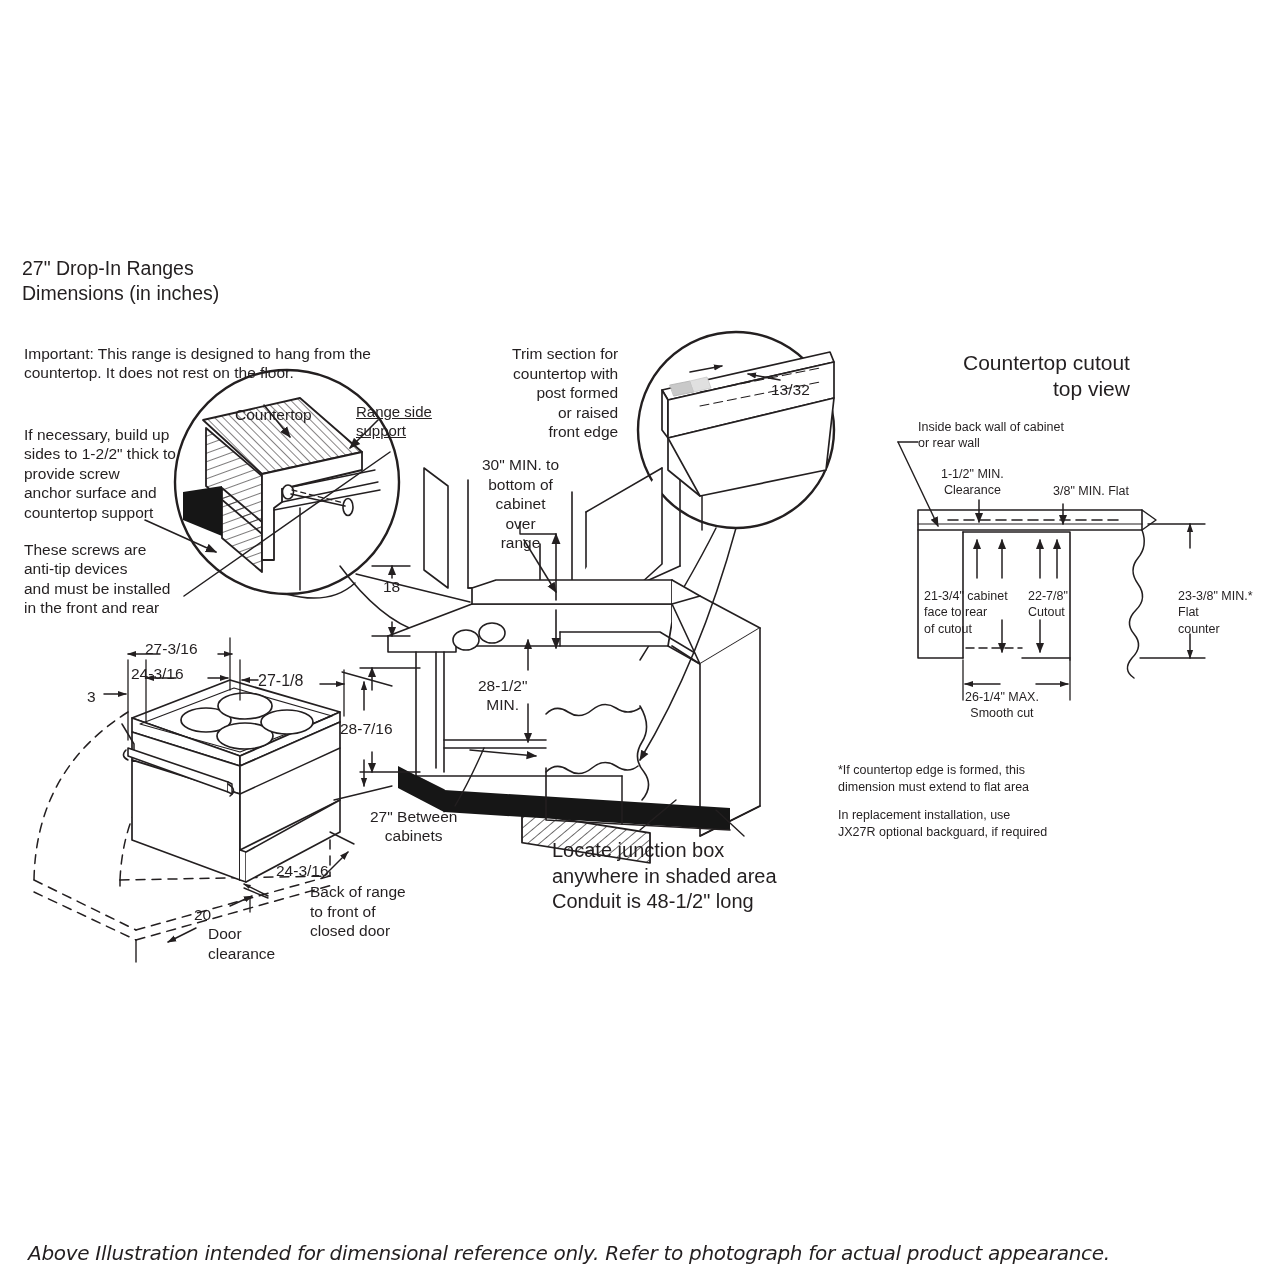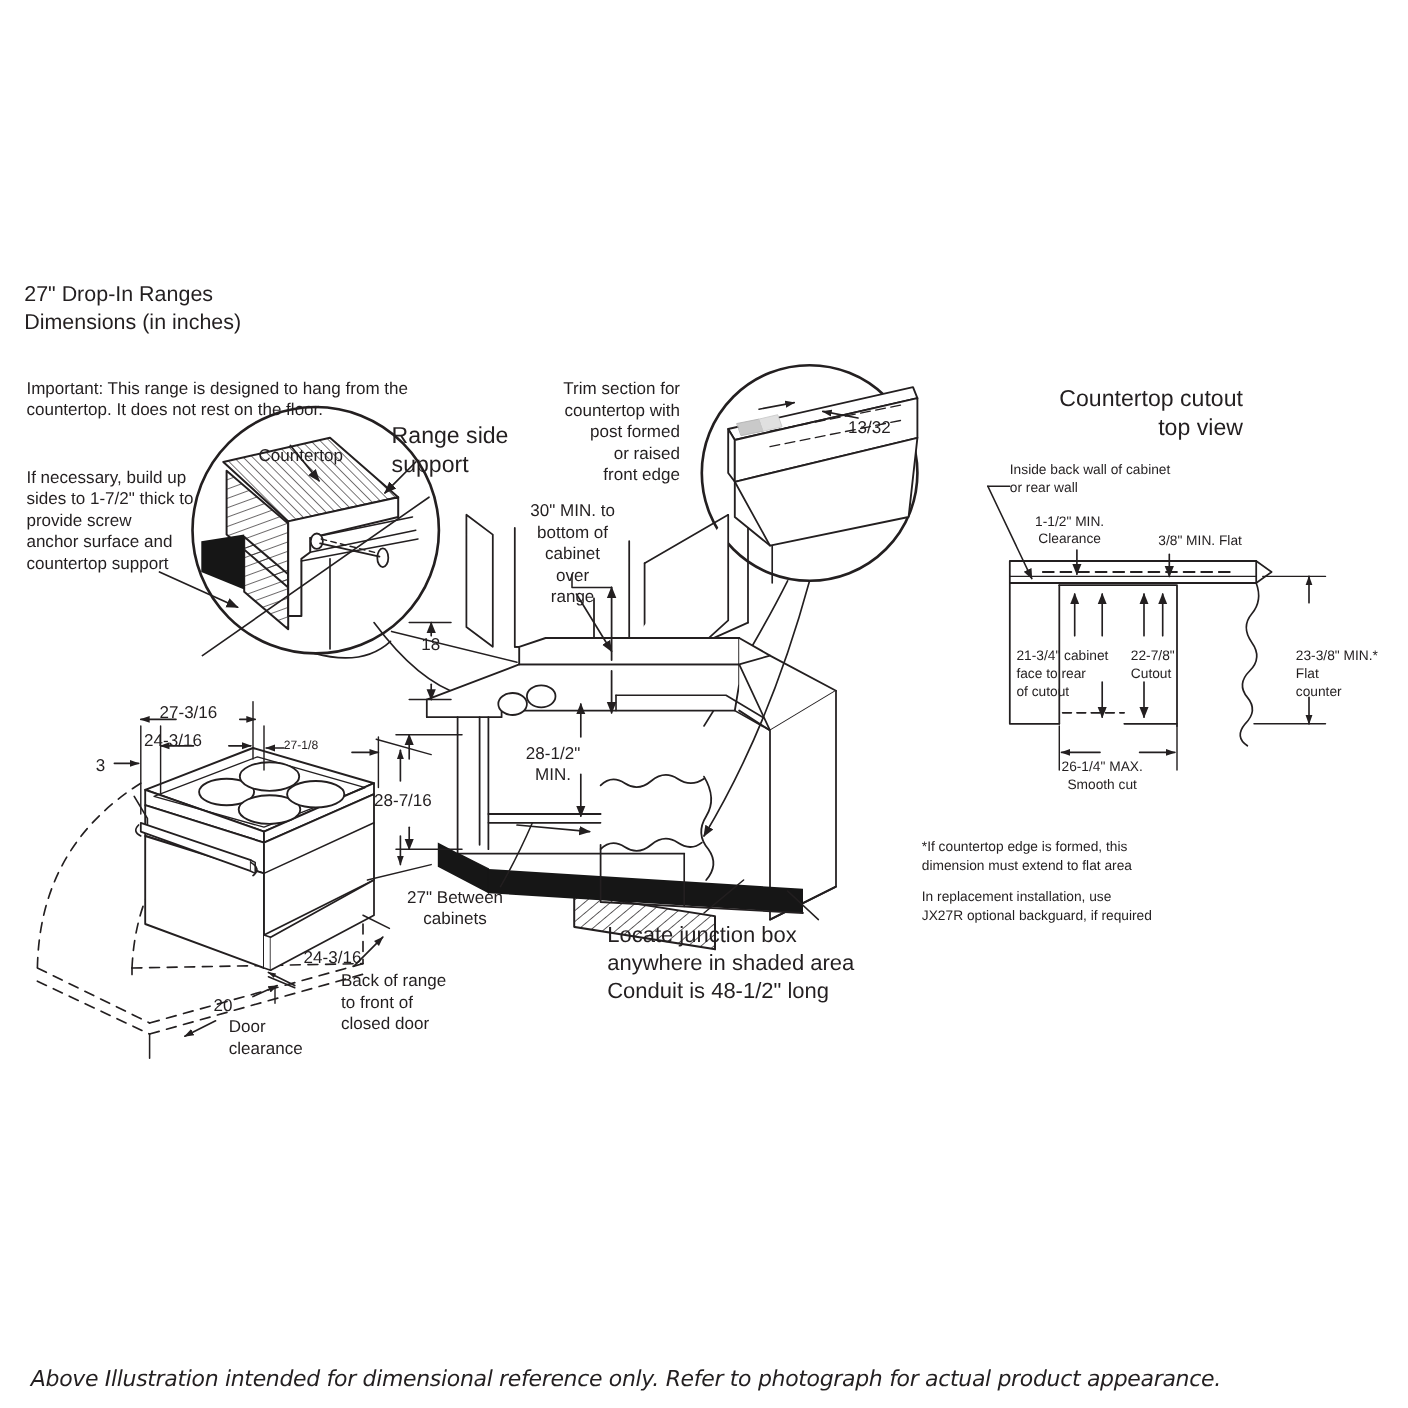--- a/index.html
+++ b/index.html
@@ -52,23 +52,24 @@
     line-height: 1.25;
   }
   #countertop-lbl {
     left: 235px;
     top: 394px;
     font-size: 15.5px;
     margin-top: 12px;
   }
   #rangeside-lbl {
     left: 356px;
-    top: 384px;
-    font-size: 21px;
+    top: 403px;
+    font-size: 15px;
     line-height: 1.25;
+    text-decoration: underline;
   }
   #trim-lbl {
     left: 512px;
     top: 344px;
     font-size: 15.5px;
     text-align: right;
     line-height: 1.26;
   }
   #thirteen32 {
     left: 771px;
@@ -118,21 +119,21 @@
     font-size: 15.5px;
   }
   #dim24316t {
     left: 131px;
     top: 665px;
     font-size: 15.5px;
   }
   #dim27118 {
     left: 258px;
     top: 672px;
-    font-size: 11px;
+    font-size: 16px;
   }
   #dim3 {
     left: 87px;
     top: 688px;
     font-size: 15.5px;
   }
   #dim24316b {
     left: 276px;
     top: 862px;
     font-size: 15.5px;
@@ -510,24 +511,28 @@
 
     </g>
   </svg>
 
   <div class="txt" id="title">27" Drop-In Ranges
 Dimensions (in inches)</div>
 
   <div class="txt" id="important">Important: This range is designed to hang from the
 countertop. It does not rest on the floor.</div>
   <div class="txt" id="buildup">If necessary, build up
-sides to 1-7/2" thick to
+sides to 1-2/2" thick to
 provide screw
 anchor surface and
 countertop support</div>
+  <div class="txt" id="screws">These screws are
+anti-tip devices
+and must be installed
+in the front and rear</div>
 
   <div class="txt" id="countertop-lbl">Countertop</div>
   <div class="txt" id="rangeside-lbl">Range side
 support</div>
 
   <div class="txt" id="trim-lbl">Trim section for
 countertop with
 post formed
 or raised
 front edge</div>

